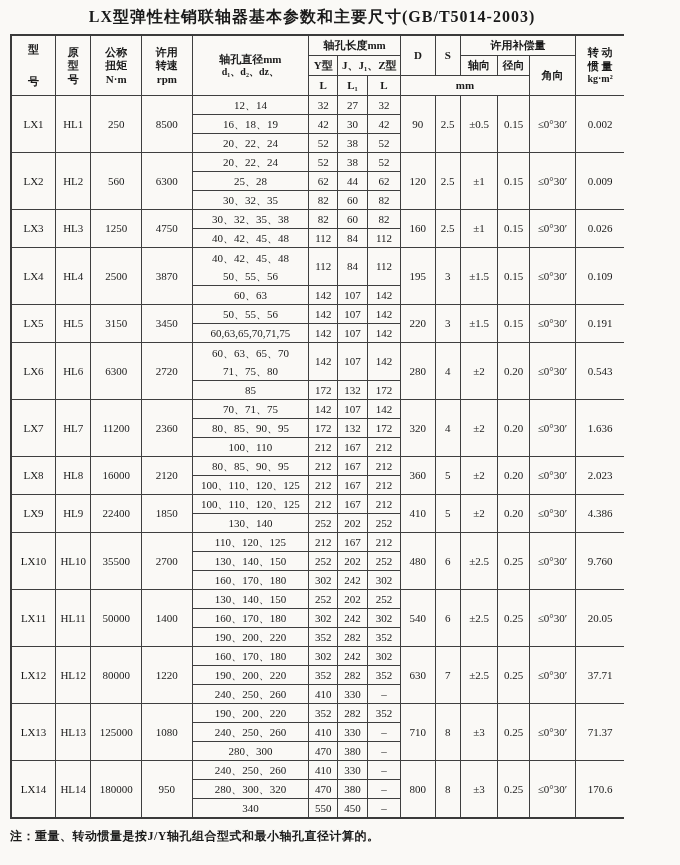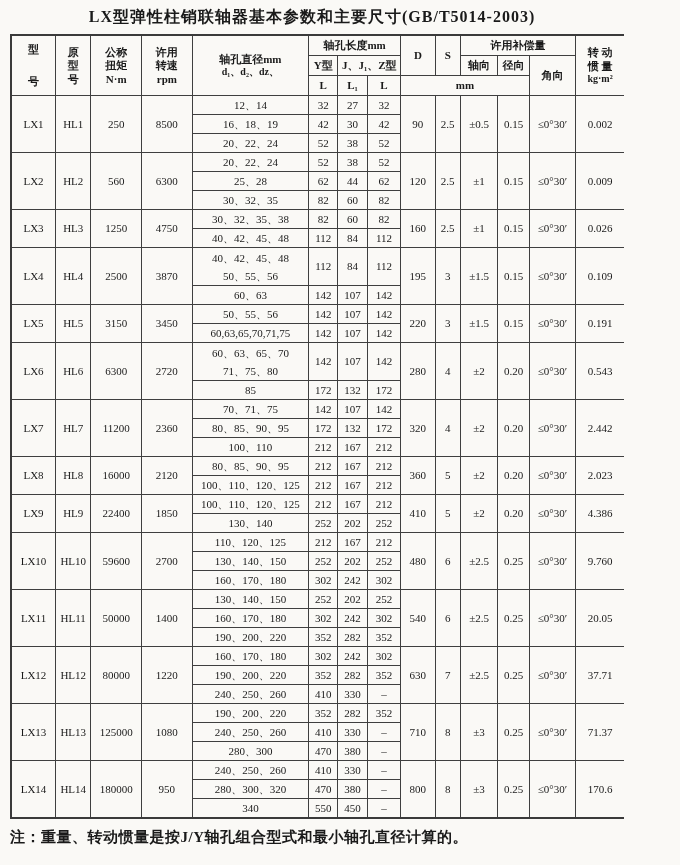--- a/index.html
+++ b/index.html
@@ -44,21 +44,21 @@
   td.c{font-size:11px;}
   td.d-cell{
     text-align:left;
     padding-left:9px;
     white-space:nowrap;
     font-size:10.5px;
   }
   td.d-cell div{line-height:18px;}
   .note{
     margin:9px 0 0 10px;
-    font-size:15px;
+    font-size:12px;
     font-weight:bold;
     letter-spacing:0.5px;
   }
 </style>
 </head>
 <body>
 
 <div class="page">
 
   <div class="title">LX型弹性柱销联轴器基本参数和主要尺寸(GB/T5014-2003)</div>
@@ -338,21 +338,21 @@
             <div>70、71、75</div>
           </td>
           <td class="c">142</td>
           <td class="c">107</td>
           <td class="c">142</td>
           <td class="c" rowspan="3">320</td>
           <td class="c" rowspan="3">4</td>
           <td class="c" rowspan="3">±2</td>
           <td class="c" rowspan="3">0.20</td>
           <td class="c" rowspan="3">≤0°30′</td>
-          <td class="c" rowspan="3">2.442</td>
+          <td class="c" rowspan="3">1.636</td>
           <td class="c" rowspan="3">98</td>
         </tr>
         <tr style="height: 19px;">
           <td class="d-cell">
             <div>80、85、90、95</div>
           </td>
           <td class="c">172</td>
           <td class="c">132</td>
           <td class="c">172</td>
         </tr>
@@ -414,21 +414,21 @@
           <td class="d-cell">
             <div>130、140</div>
           </td>
           <td class="c">252</td>
           <td class="c">202</td>
           <td class="c">252</td>
         </tr>
         <tr style="height: 19px;">
           <td class="c" rowspan="3">LX10</td>
           <td class="c" rowspan="3">HL10</td>
-          <td class="c" rowspan="3">59600</td>
+          <td class="c" rowspan="3">35500</td>
           <td class="c" rowspan="3">2700</td>
           <td class="d-cell">
             <div>110、120、125</div>
           </td>
           <td class="c">212</td>
           <td class="c">167</td>
           <td class="c">212</td>
           <td class="c" rowspan="3">480</td>
           <td class="c" rowspan="3">6</td>
           <td class="c" rowspan="3">±2.5</td>

